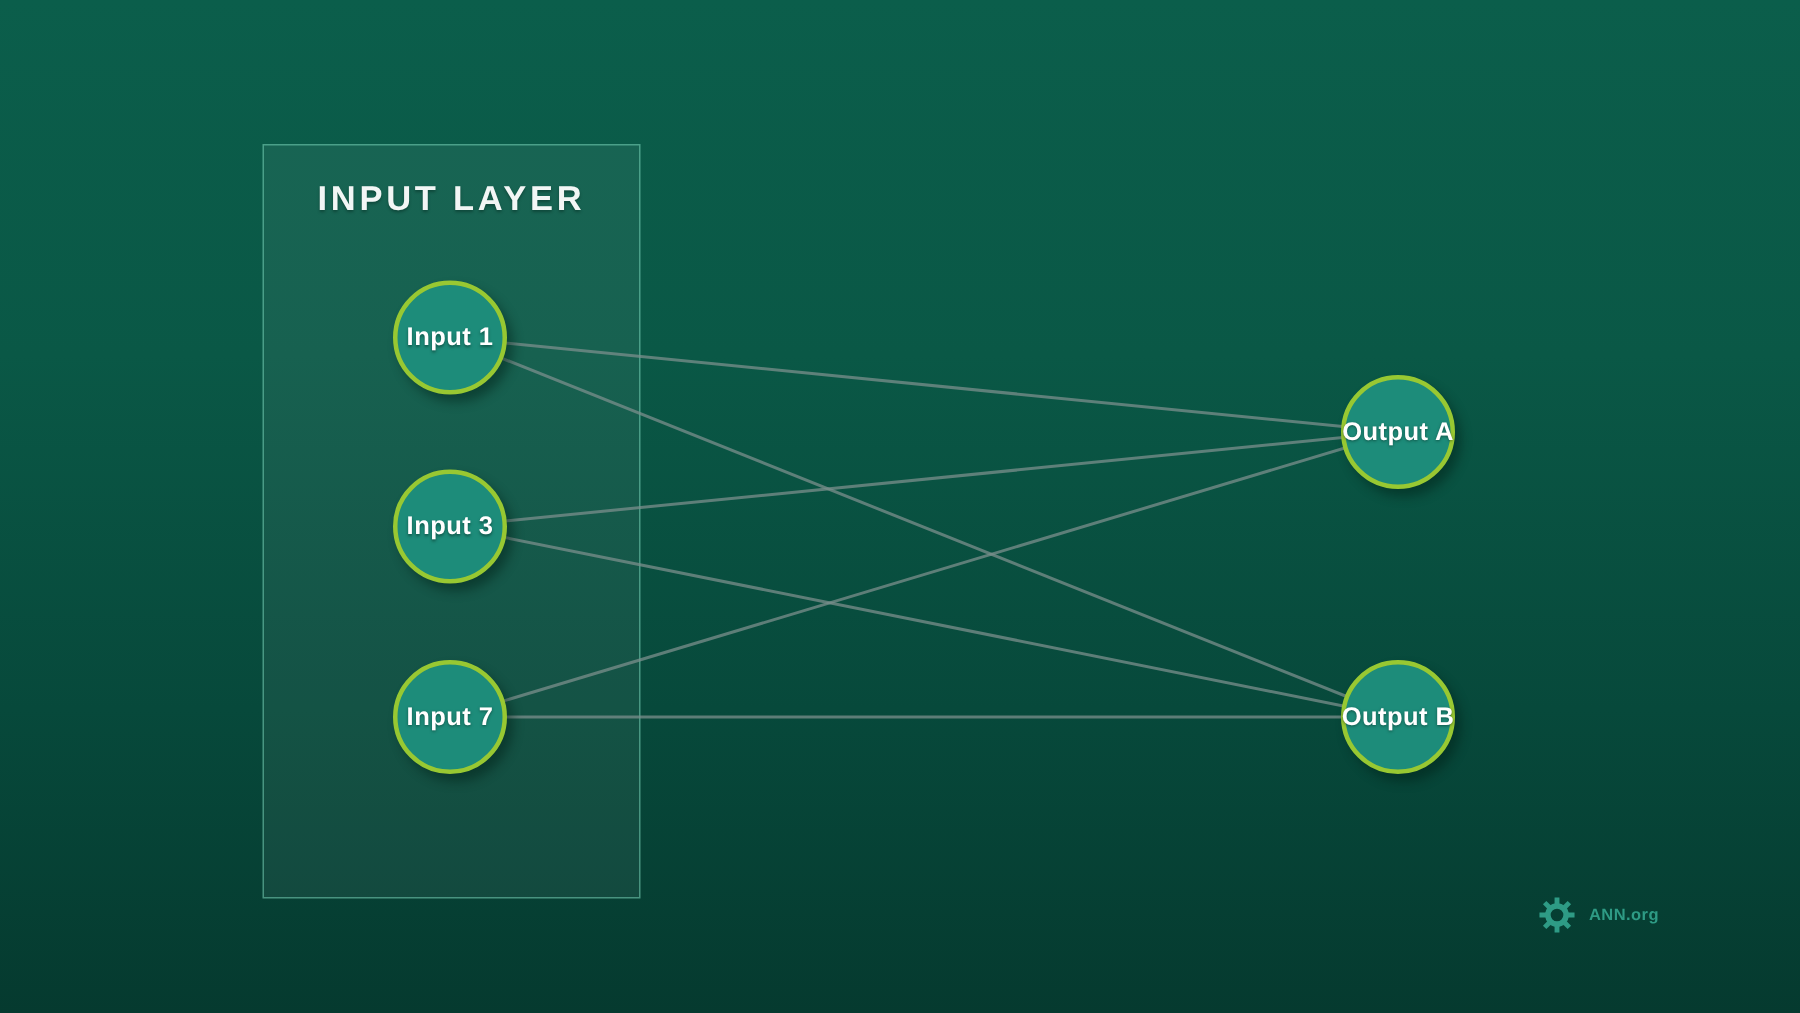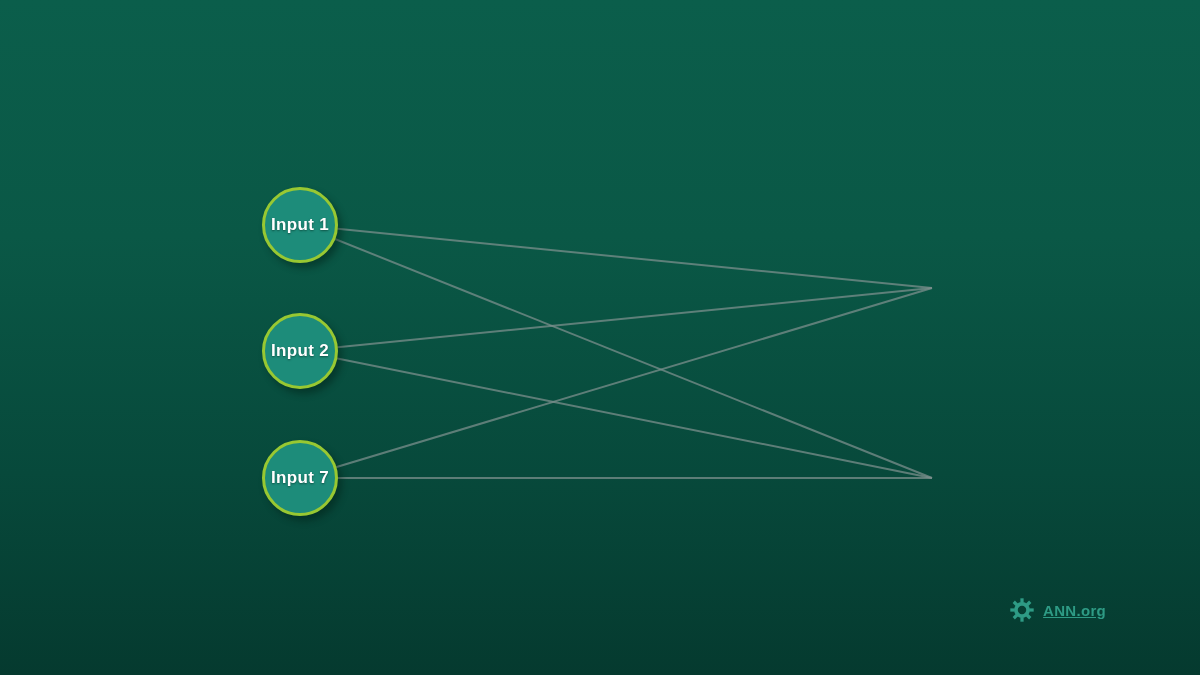--- a/index.html
+++ b/index.html
@@ -87,52 +87,60 @@
     position: absolute;
     right: 94px;
     bottom: 52px;
     display: flex;
     align-items: center;
     gap: 8px;
     z-index: 2;
   }
   .logo-text {
     color: #2e9b85;
-    font-size: 15px;
+    font-size: 11px;
     font-weight: bold;
     letter-spacing: 0.3px;
-    text-decoration: underline;
   }
 </style>
 </head>
 <body>
 
 <div class="stage">
 
+  <div class="layer-box input">
+    <div class="layer-title">INPUT LAYER</div>
+  </div>
 
 
   <svg class="connections" width="1200" height="675">
     <line x1="300" y1="225" x2="932" y2="288"></line>
     <line x1="300" y1="225" x2="932" y2="478"></line>
     <line x1="300" y1="351" x2="932" y2="288"></line>
     <line x1="300" y1="351" x2="932" y2="478"></line>
     <line x1="300" y1="478" x2="932" y2="288"></line>
     <line x1="300" y1="478" x2="932" y2="478"></line>
   </svg>
 
   <div class="node input-1">
     <span class="node-label">Input 1</span>
   </div>
   <div class="node input-2">
-    <span class="node-label">Input 2</span>
+    <span class="node-label">Input 3</span>
   </div>
   <div class="node input-3">
     <span class="node-label">Input 7</span>
   </div>
 
+  <div class="node output-a">
+    <span class="node-label">Output A</span>
+  </div>
+  <div class="node output-b">
+    <span class="node-label">Output B</span>
+  </div>
 
   <div class="branding">
     <span style="display:inline-flex;">
       <svg width="26" height="26" viewBox="0 0 24 24">
         <g stroke="#2e9b85" fill="none">
           <line x1="12" y1="1.2" x2="12" y2="5.4" stroke-width="3"></line>
           <line x1="12" y1="18.6" x2="12" y2="22.8" stroke-width="3"></line>
           <line x1="1.2" y1="12" x2="5.4" y2="12" stroke-width="3"></line>
           <line x1="18.6" y1="12" x2="22.8" y2="12" stroke-width="3"></line>
           <line x1="4.4" y1="4.4" x2="7.4" y2="7.4" stroke-width="3"></line>

